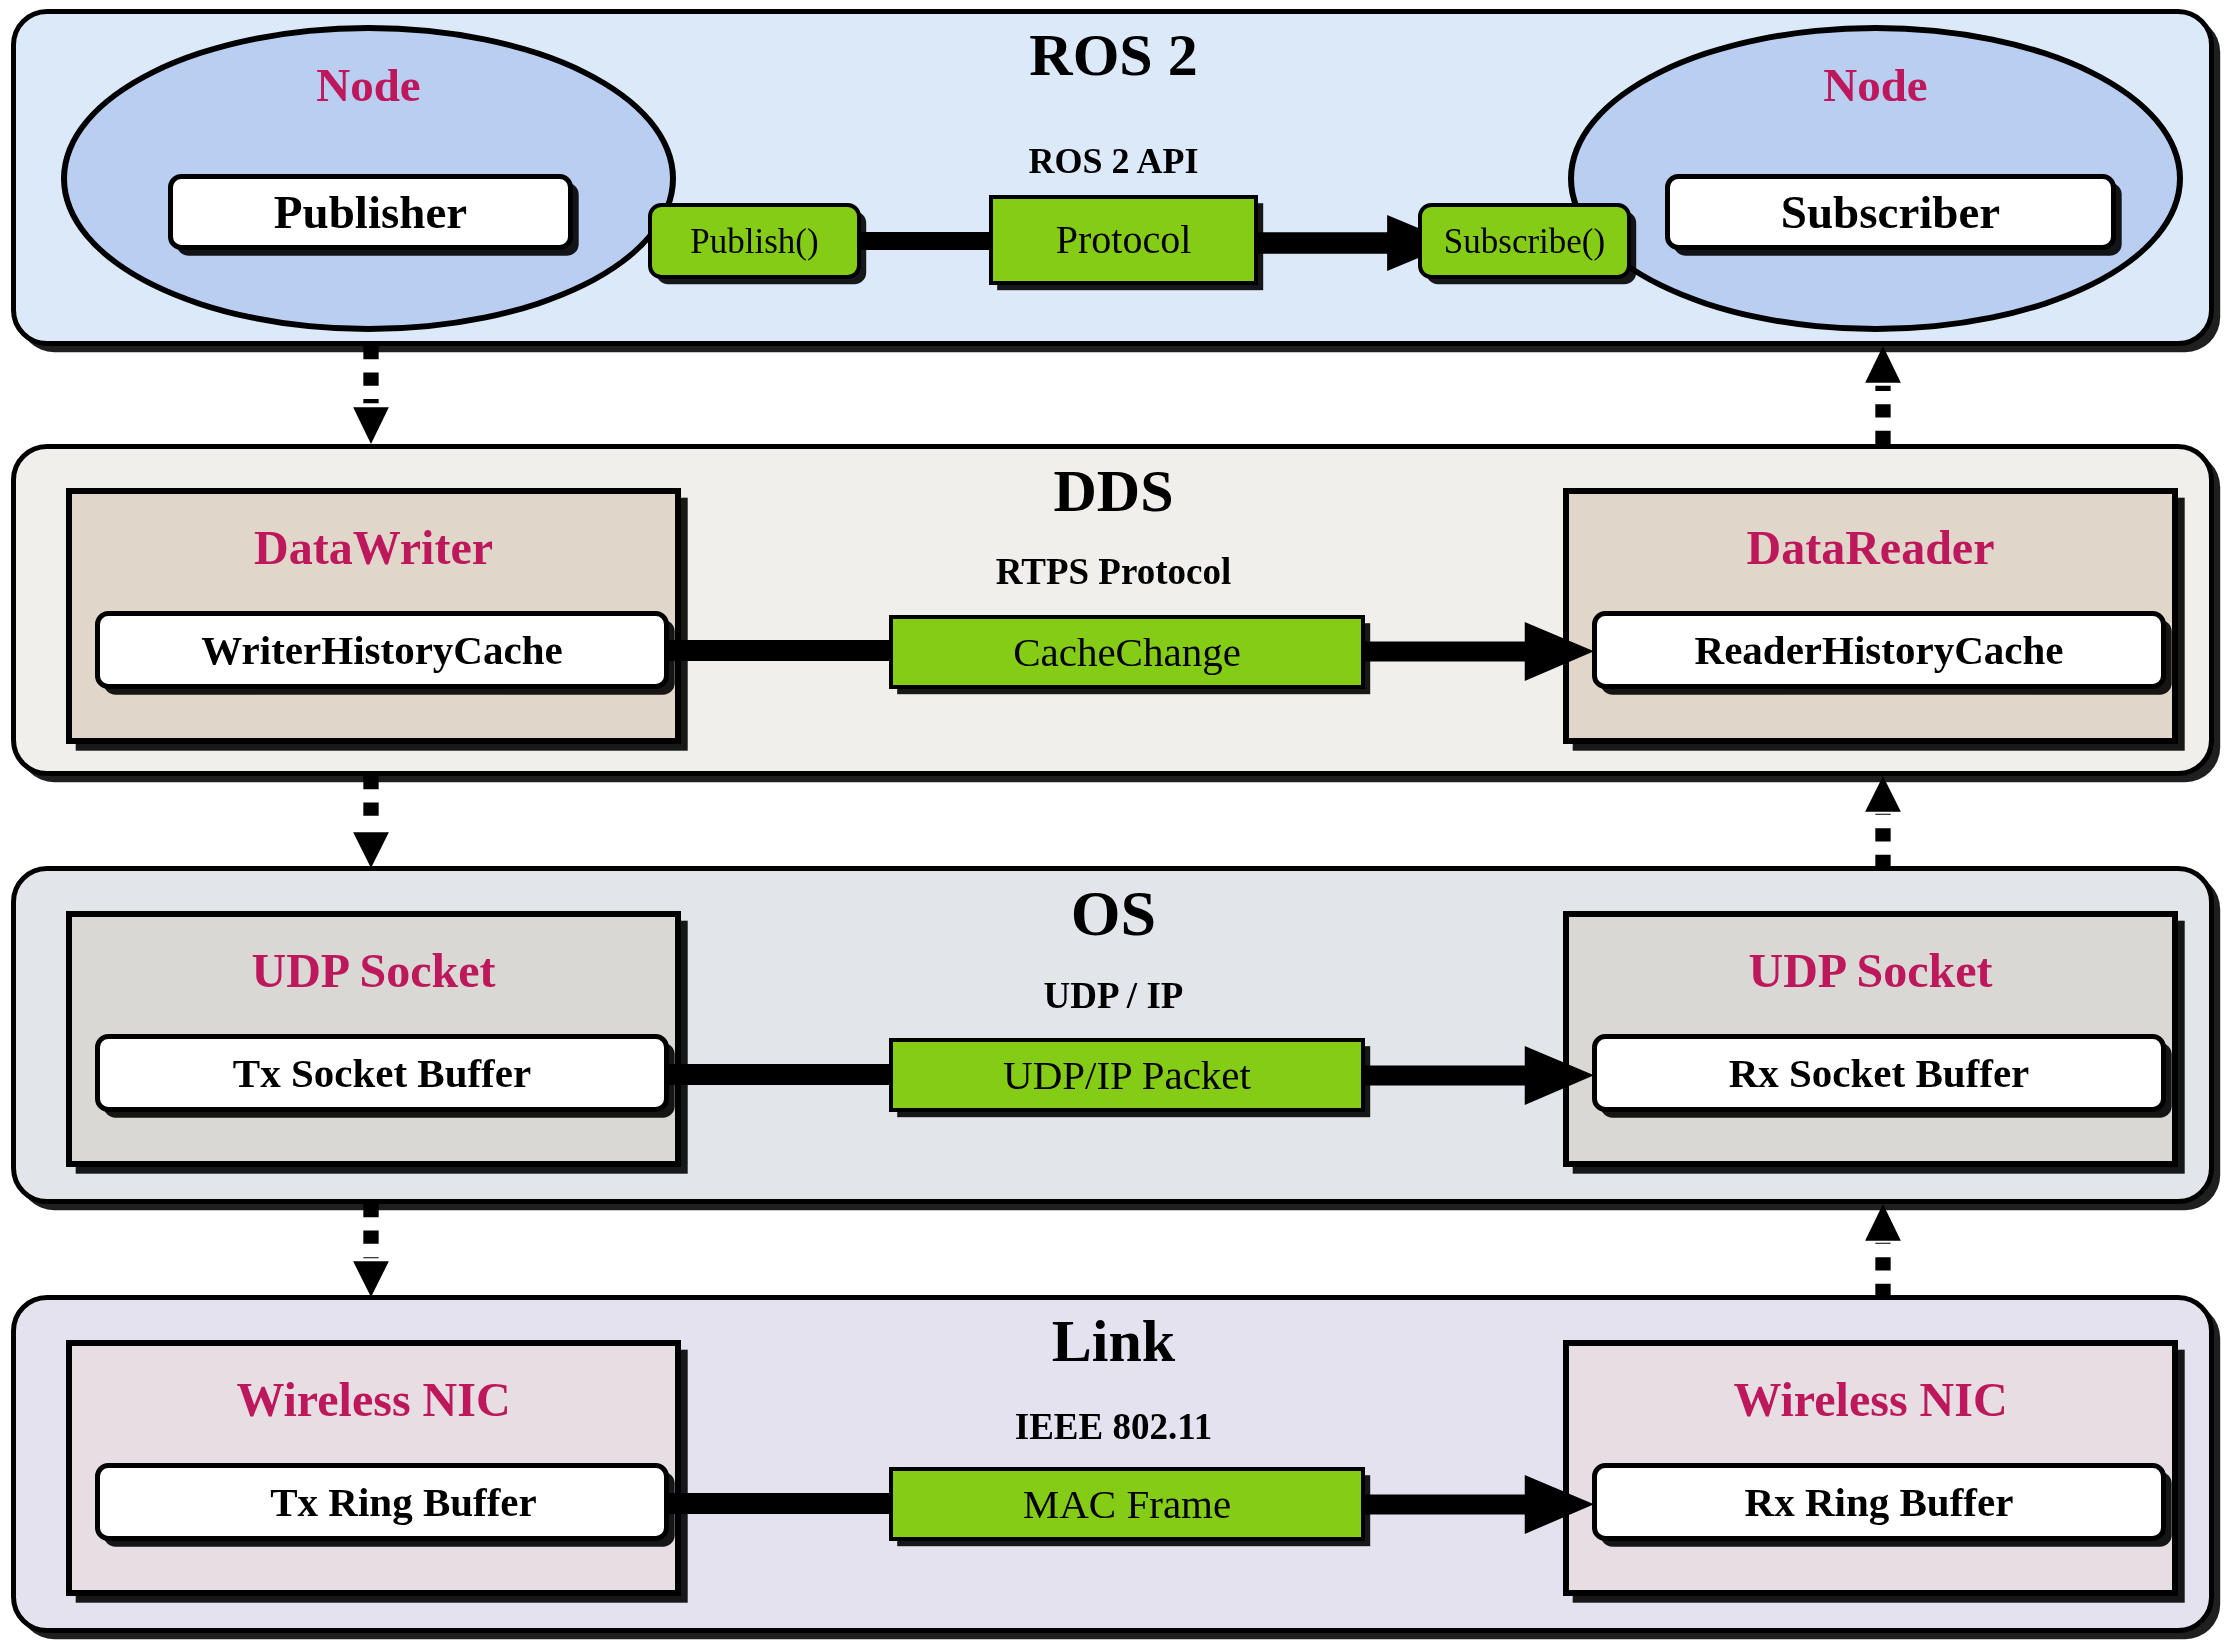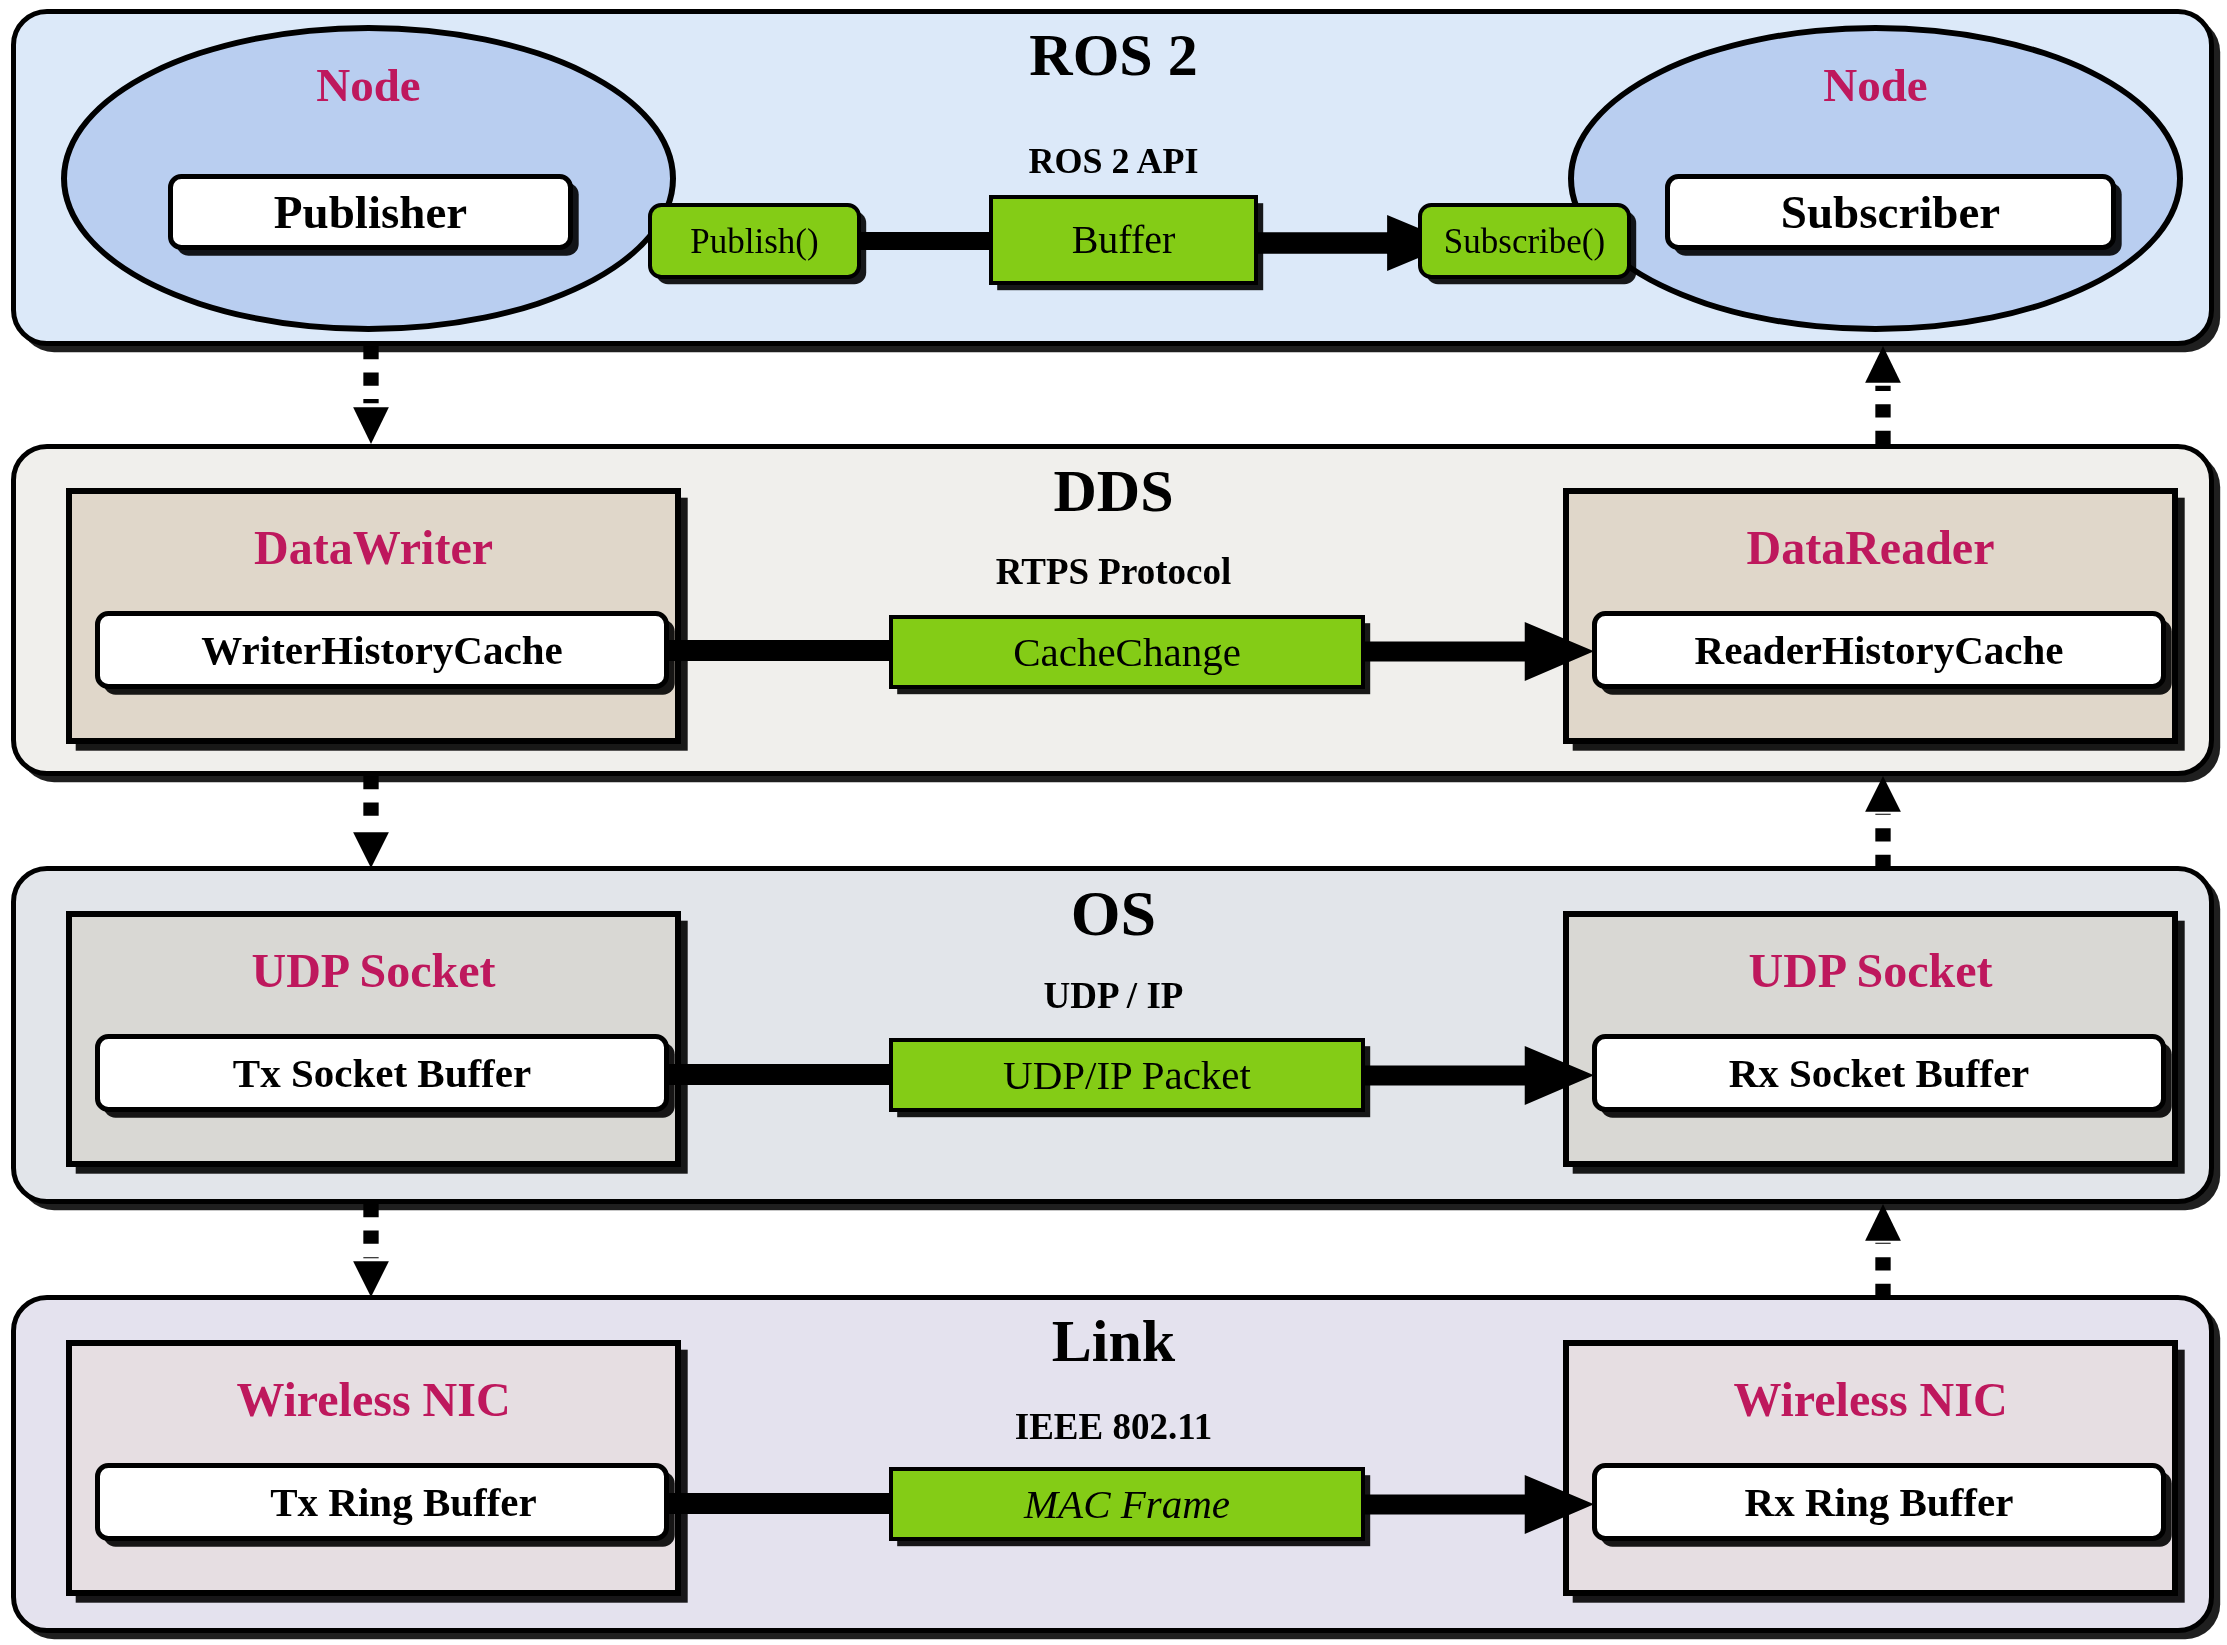--- a/index.html
+++ b/index.html
@@ -125,21 +125,21 @@
   </div>
   <div class="inner-box" style="left:1665px;top:174px;width:451px;height:76px;">
     <span style="font-size:47px;">Subscriber</span>
   </div>
 
   <div class="hline" style="left:850px;top:232px;width:143px;height:18.4px;"></div>
   <div class="chip rounded" style="left:648px;top:203px;width:213px;height:76px;">
     <span style="font-size:35px;">Publish()</span>
   </div>
   <div class="chip" style="left:989px;top:195px;width:269px;height:90px;">
-    <span style="font-size:40px;">Buffer</span>
+    <span style="font-size:40px;">Protocol</span>
   </div>
   <svg class="harrow" style="left:1250px;top:215px;" width="205" height="56" viewBox="0 0 400 110">
     <polygon points="0,34 268,34 268,0 400,55 268,110 268,76 0,76" fill="#000"></polygon>
   </svg>
   <div class="chip rounded" style="left:1418px;top:203px;width:213px;height:76px;">
     <span style="font-size:35px;">Subscribe()</span>
   </div>
 
   <div class="layer" style="left:11.3px;top:444px;width:2203px;height:332px;background:#f0efec;">
   </div>
@@ -211,21 +211,21 @@
   </div>
 
   <div class="endpoint-rect" style="left:1563px;top:1340px;width:615px;height:256px;background:#e6dee2;">
     <span class="endpoint-title" style="font-size:48px;margin-top:30px;">Wireless NIC</span>
   </div>
   <div class="inner-box" style="left:1592px;top:1463px;width:574px;height:78px;">
     <span style="font-size:41px;">Rx Ring Buffer</span>
   </div>
 
   <div class="hline" style="left:666px;top:1493px;width:231px;height:20.5px;"></div>
-  <div class="chip" style="left:889px;top:1467px;width:476px;height:74px;font-style:italic;">
+  <div class="chip" style="left:889px;top:1467px;width:476px;height:74px;">
     <span style="font-size:41px;">MAC Frame</span>
   </div>
   <svg class="harrow" style="left:1358px;top:1475px;" width="236" height="59" viewBox="0 0 460 115">
     <polygon points="0,38 325,38 325,0 460,57 325,115 325,77 0,77" fill="#000"></polygon>
   </svg>
 
   <svg class="vdotted" style="left:353px;top:346px;" width="36" height="98" viewBox="0 0 70 192">
     <path d="M35 0 L35 112" stroke="#000" stroke-width="30" stroke-dasharray="26 26" fill="none"></path>
     <polygon points="35,192 0,120 70,120" fill="#000"></polygon>
   </svg>

